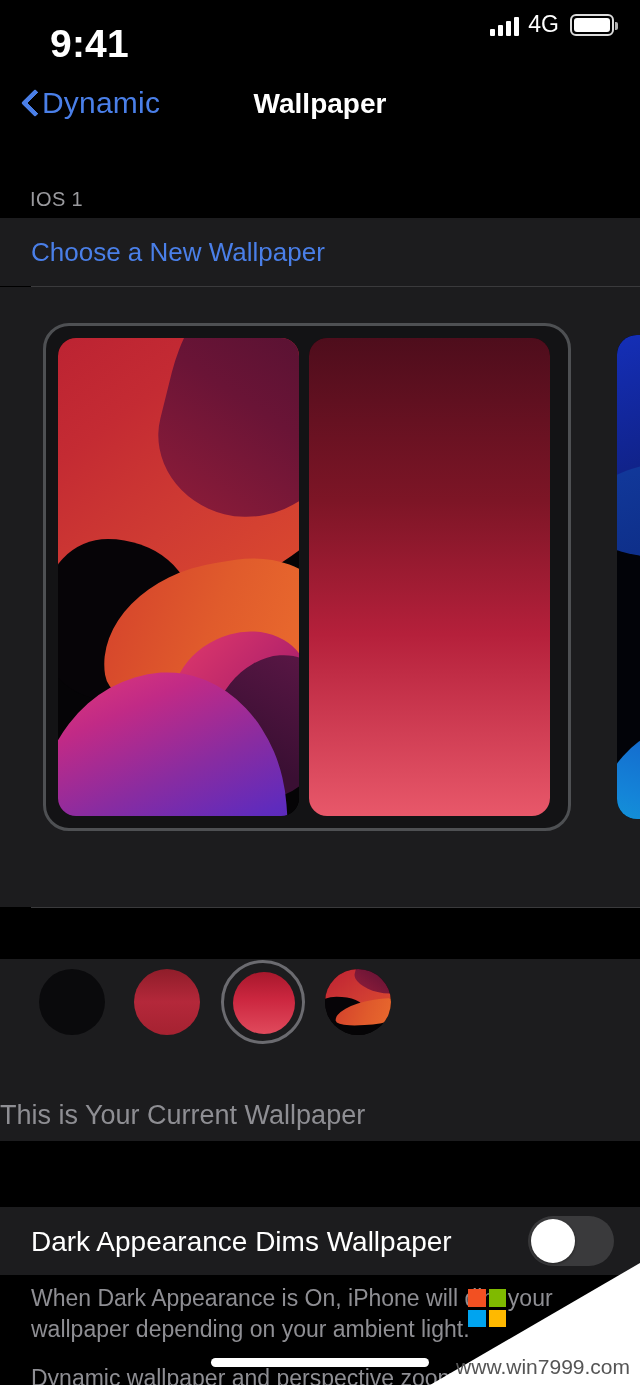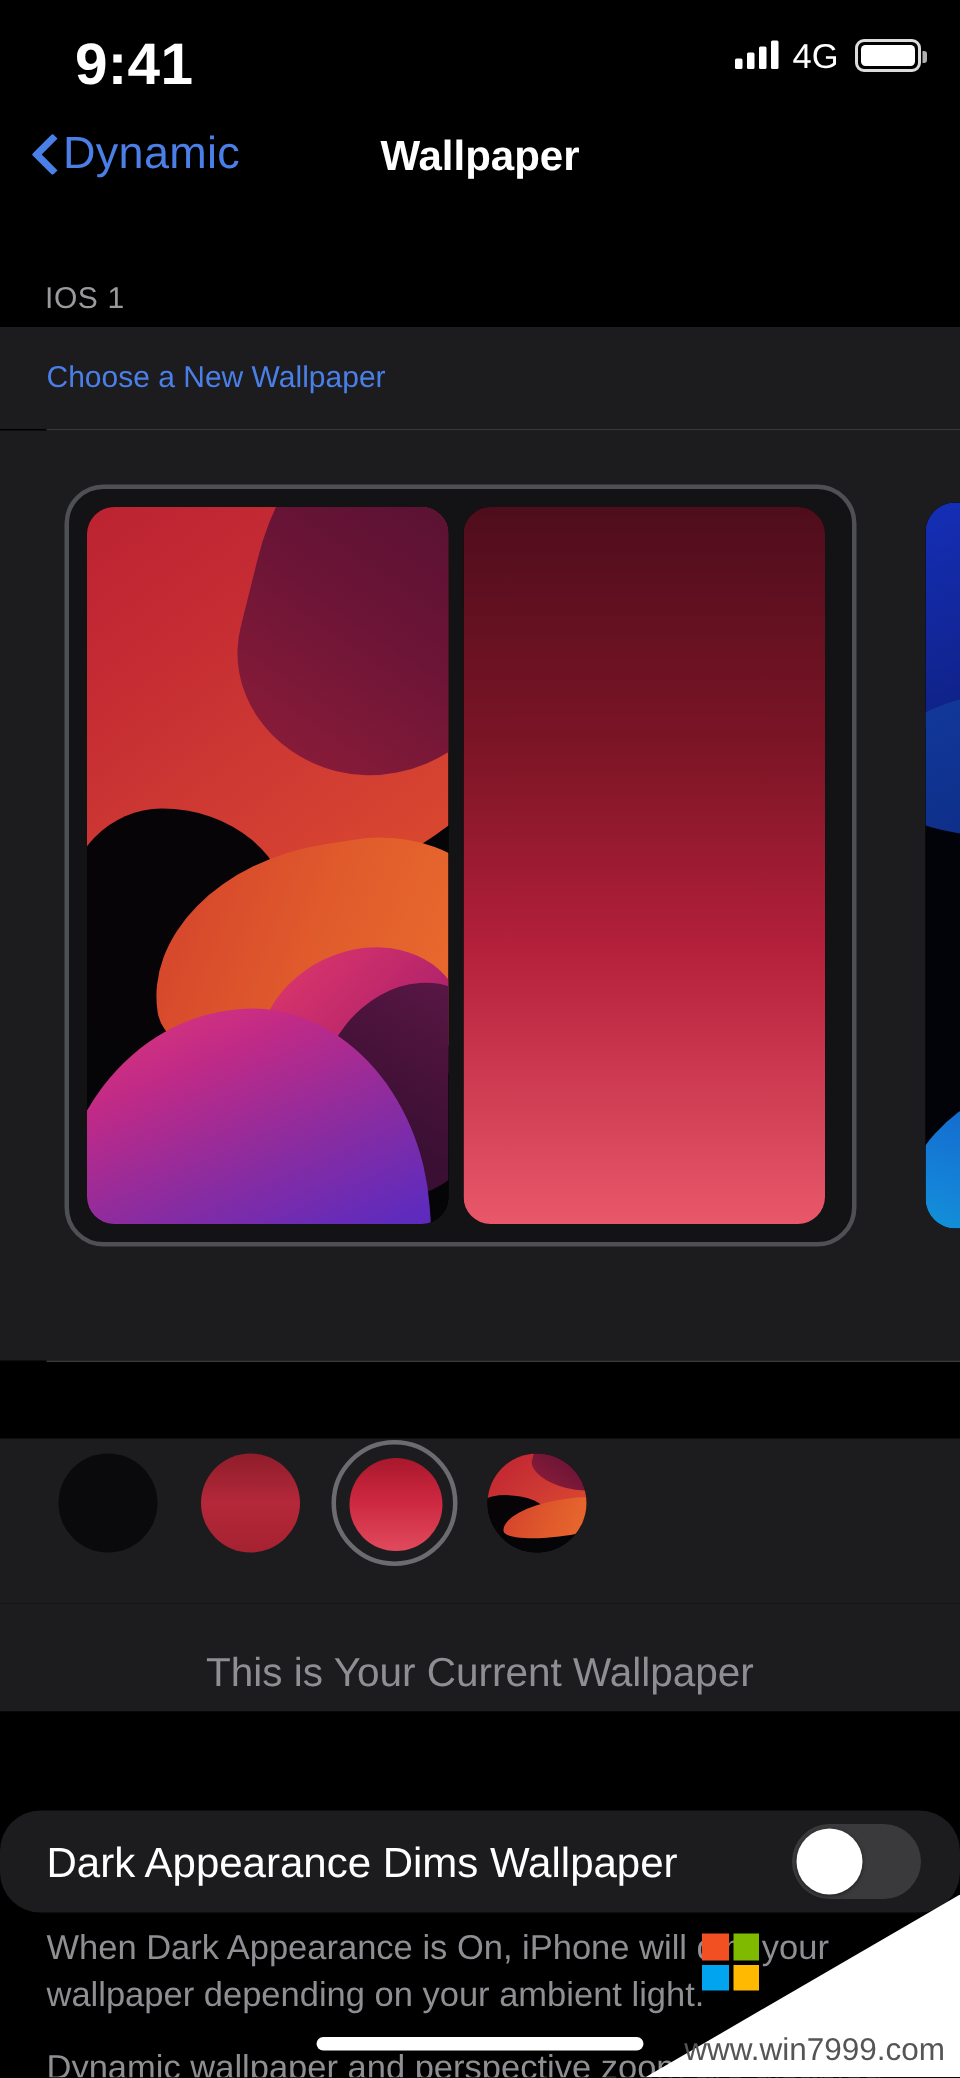--- a/index.html
+++ b/index.html
@@ -32,23 +32,23 @@
     left: 50px;
     top: 22px;
     color: #ffffff;
     font-size: 39px;
     font-weight: bold;
     letter-spacing: 0.2px;
   }
   .status-right {
     position: absolute;
     right: 26px;
-    top: 26px;
+    top: 13px;
     display: flex;
-    align-items: flex-start;
+    align-items: flex-end;
     gap: 7px;
   }
   .signal {
     display: flex;
     align-items: flex-end;
     gap: 3px;
     height: 20px;
   }
   .signal i {
     display: block;
@@ -158,21 +158,21 @@
   }
   .cell {
     position: absolute;
     left: 0;
     width: 640px;
     background: #1c1c1e;
     box-sizing: border-box;
   }
   .cell-link {
     color: #4a7fe8;
-    font-size: 20px;
+    font-size: 26px;
     padding-left: 31px;
     display: flex;
     align-items: center;
     height: 100%;
     cursor: pointer;
   }
   .sep {
     position: absolute;
     height: 1px;
     background: #3a3a3c;
@@ -375,32 +375,31 @@
     overflow: hidden;
     cursor: pointer;
     background: #000;
   }
 
   
   .current-wp {
     position: absolute;
     left: 0;
     width: 640px;
-    text-align: center;
+    text-align: left;
     color: #8e8e93;
     font-size: 27px;
   }
 
   
   .toggle-row {
     position: absolute;
     left: 0;
     width: 640px;
     background: #1c1c1e;
-    border-radius: 27px;
   }
   .toggle-label {
     position: absolute;
     left: 31px;
     color: #ffffff;
     font-size: 28px;
   }
   .toggle {
     position: absolute;
     right: 26px;

